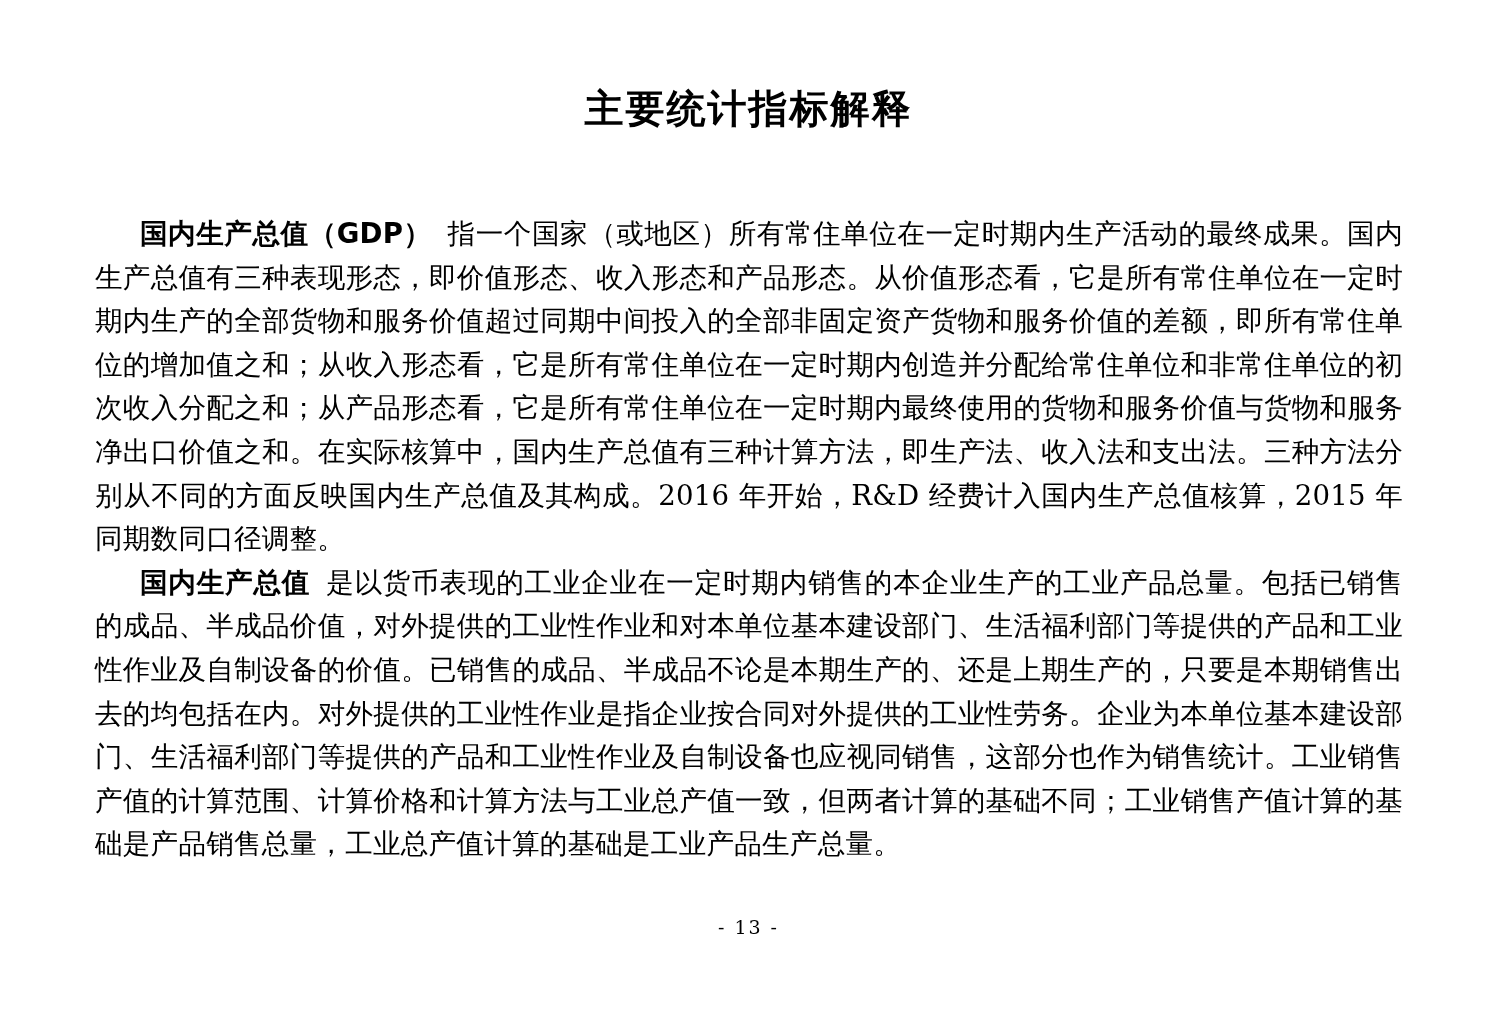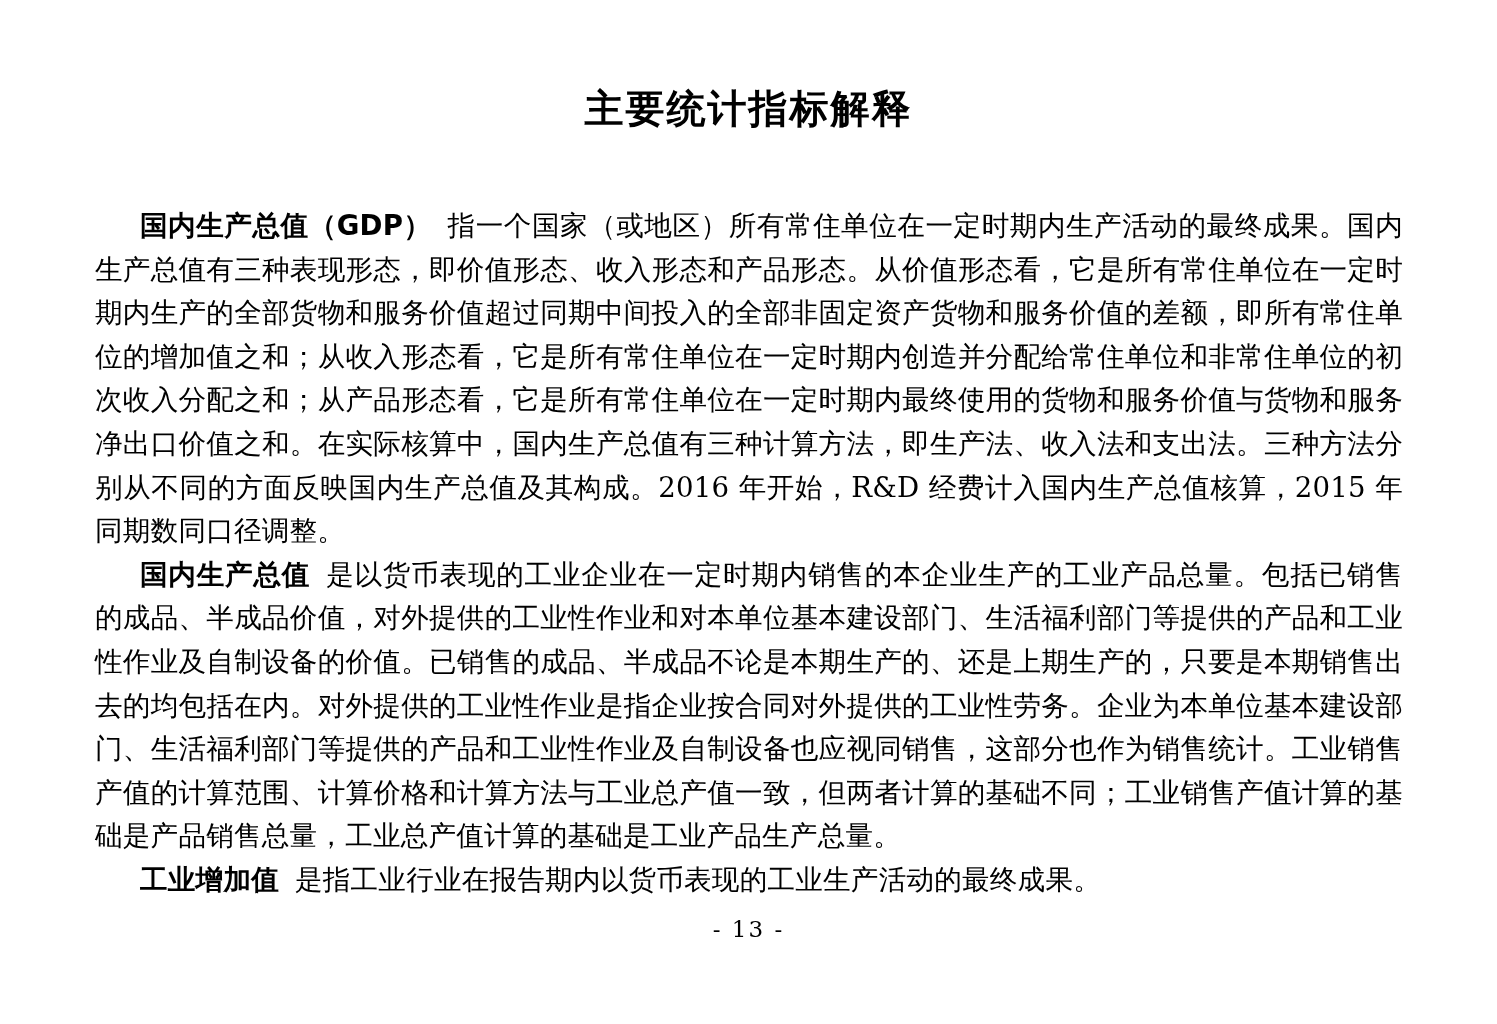--- a/index.html
+++ b/index.html
@@ -22,21 +22,21 @@
     padding-top: 86px;
     text-align: center;
     font-family: "DejaVu Sans", "Liberation Sans", sans-serif;
     font-weight: 700;
     font-size: 39px;
     letter-spacing: 2px;
     line-height: 1.2;
   }
   .content {
     position: absolute;
-    top: 204px;
+    top: 212px;
     left: 95px;
     width: 1308px;
   }
   .para {
     margin: 0;
     font-size: 27.6px;
     line-height: 43.6px;
     text-align: justify;
     text-indent: 45px;
     letter-spacing: 0.2px;
@@ -45,42 +45,39 @@
     font-family: "DejaVu Sans", "Liberation Sans", sans-serif;
     font-weight: 700;
     margin-right: 16px;
   }
   .page-number {
     position: absolute;
     left: 0;
     width: 100%;
     top: 916px;
     text-align: center;
-    font-size: 23px;
+    font-size: 19px;
     letter-spacing: 2px;
   }
 </style>
 </head>
 <body>
 
 <div class="page">
 
   <h1 class="doc-title">主要统计指标解释</h1>
 
   <div class="content">
 
     <p class="para">
       <span class="term">国内生产总值（GDP）</span><span>指一个国家（或地区）所有常住单位在一定时期内生产活动的最终成果。国内生产总值有三种表现形态，即价值形态、收入形态和产品形态。从价值形态看，它是所有常住单位在一定时期内生产的全部货物和服务价值超过同期中间投入的全部非固定资产货物和服务价值的差额，即所有常住单位的增加值之和；从收入形态看，它是所有常住单位在一定时期内创造并分配给常住单位和非常住单位的初次收入分配之和；从产品形态看，它是所有常住单位在一定时期内最终使用的货物和服务价值与货物和服务净出口价值之和。在实际核算中，国内生产总值有三种计算方法，即生产法、收入法和支出法。三种方法分别从不同的方面反映国内生产总值及其构成。2016 年开始，R&amp;D 经费计入国内生产总值核算，2015 年同期数同口径调整。</span>
     </p>
 
     <p class="para">
       <span class="term">国内生产总值</span><span>是以货币表现的工业企业在一定时期内销售的本企业生产的工业产品总量。包括已销售的成品、半成品价值，对外提供的工业性作业和对本单位基本建设部门、生活福利部门等提供的产品和工业性作业及自制设备的价值。已销售的成品、半成品不论是本期生产的、还是上期生产的，只要是本期销售出去的均包括在内。对外提供的工业性作业是指企业按合同对外提供的工业性劳务。企业为本单位基本建设部门、生活福利部门等提供的产品和工业性作业及自制设备也应视同销售，这部分也作为销售统计。工业销售产值的计算范围、计算价格和计算方法与工业总产值一致，但两者计算的基础不同；工业销售产值计算的基础是产品销售总量，工业总产值计算的基础是工业产品生产总量。</span>
     </p>
 
-    <p class="para">
-      <span class="term">工业增加值</span><span>是指工业行业在报告期内以货币表现的工业生产活动的最终成果。</span>
-    </p>
 
   </div>
 
   <div class="page-number">- 13 -</div>
 
 </div>
 
 </body></html>

